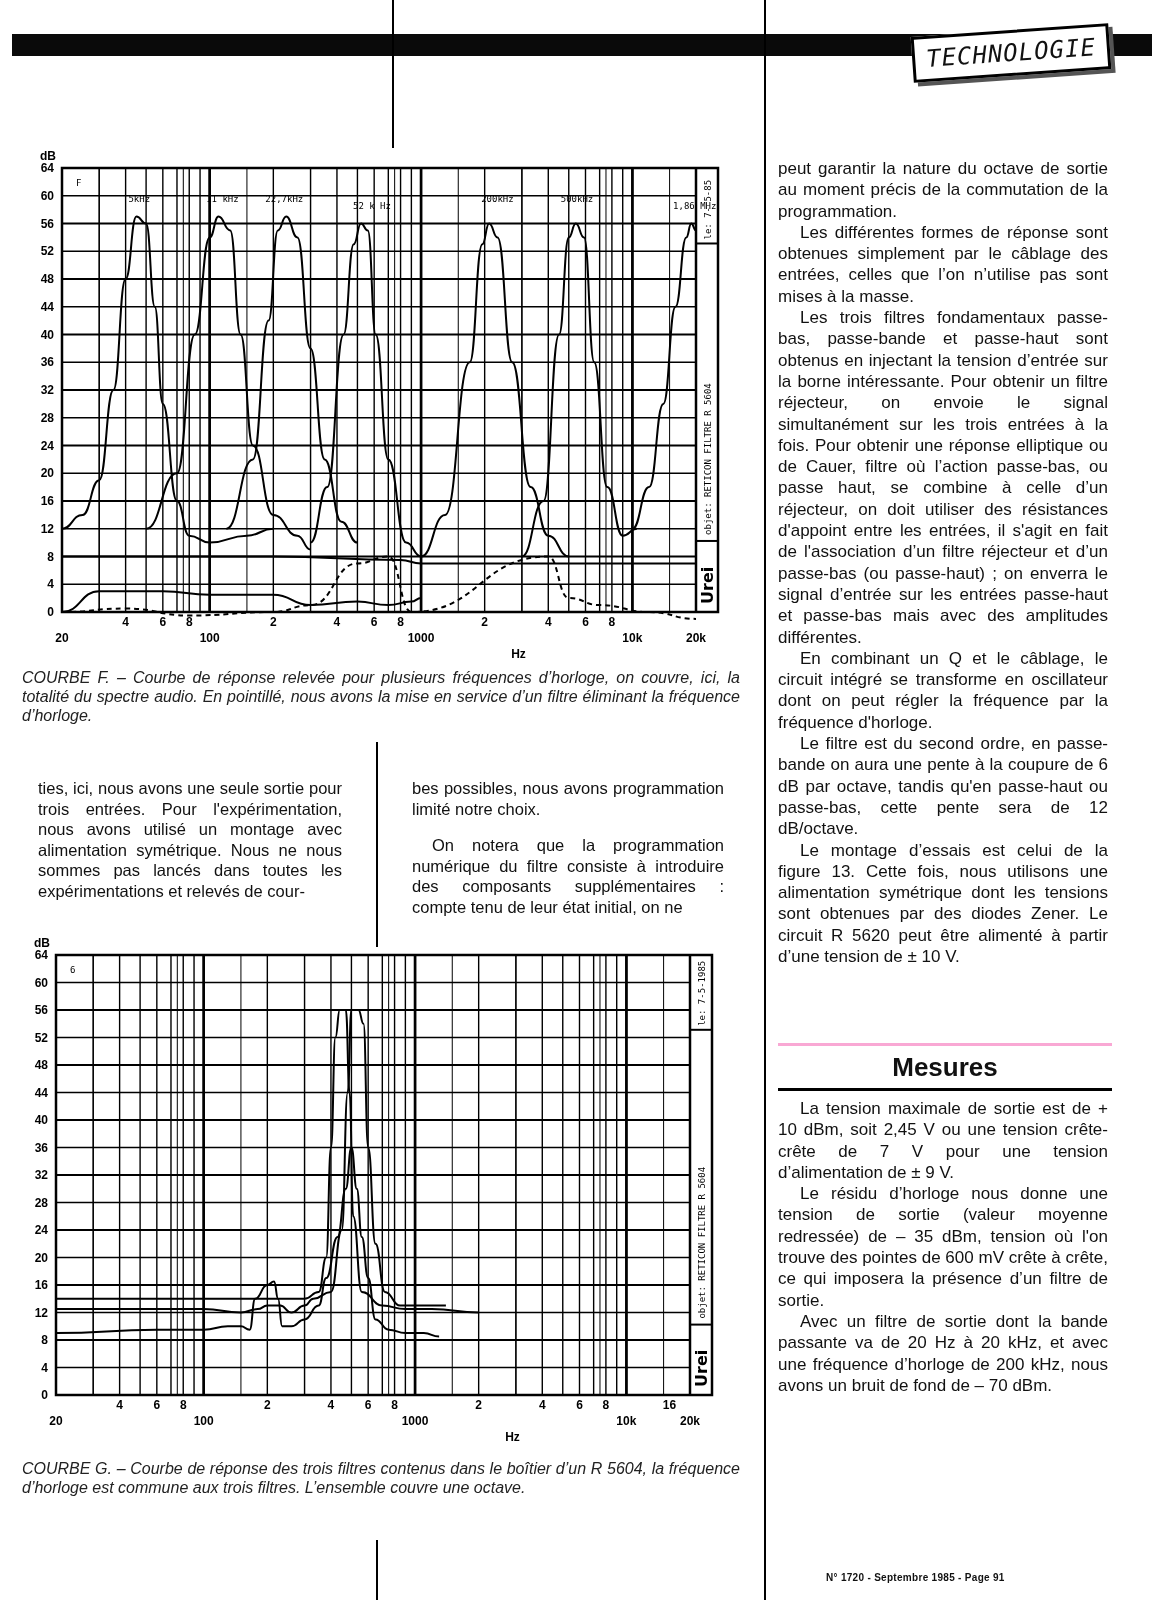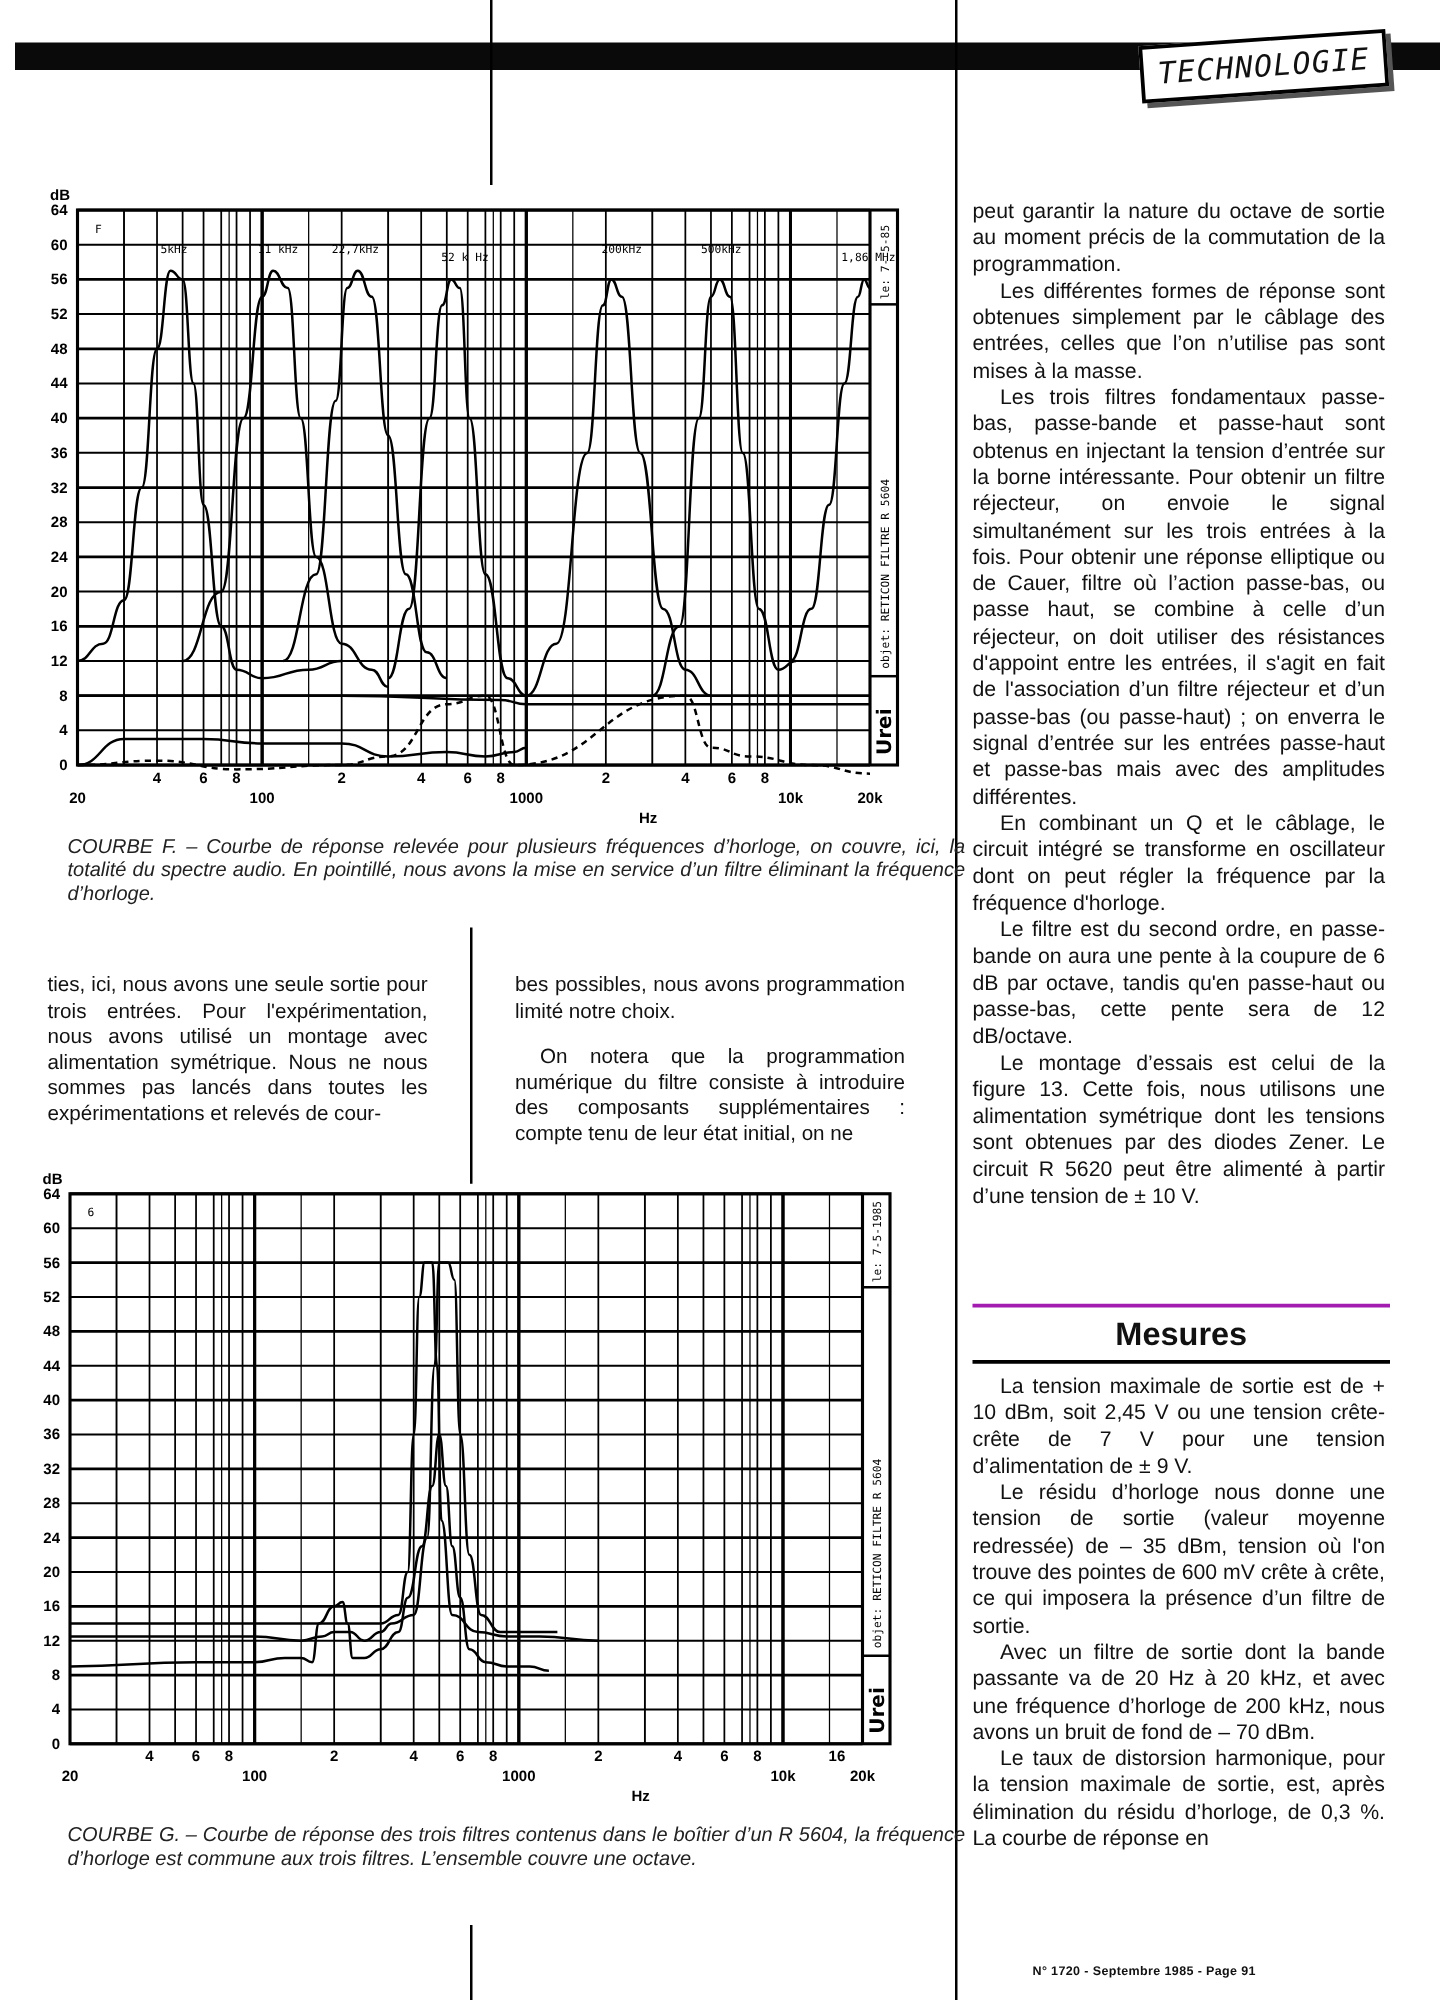--- a/index.html
+++ b/index.html
@@ -2,28 +2,28 @@
 <html><head>
 <meta charset="utf-8">
 <style>
   html, body { margin: 0; padding: 0; background: #fff; }
   body { width: 1152px; height: 1600px; position: relative; overflow: hidden; font-family: "Liberation Sans", sans-serif; color: #111; }
   .topbar { position: absolute; left: 12px; top: 34px; width: 1140px; height: 22px; background: #0a0a0a; }
   .tech-badge { position: absolute; left: 912px; top: 30px; width: 192px; height: 40px; background: #fff; border: 3px solid #000; transform: rotate(-4deg); box-shadow: 4px 4px 0 #555; display: flex; align-items: center; justify-content: center; }
   .tech-badge span { font-family: "DejaVu Sans Mono", monospace; font-size: 24px; letter-spacing: 1px; font-style: italic; }
   .vrule { position: absolute; width: 2px; background: #000; }
   .chart-svg { position: absolute; left: 0; top: 0; }
-  .caption { position: absolute; font-style: italic; font-size: 16px; line-height: 19px; color: #222; text-align: justify; margin-left: 32px; }
+  .caption { position: absolute; font-style: italic; font-size: 16px; line-height: 19px; color: #222; text-align: justify; }
   .col-text { position: absolute; font-size: 16.5px; line-height: 20.6px; text-align: justify; color: #111; }
   .col-text p { margin: 16px; }
   .col-text p.ind { text-indent: 20px; }
   .rcol { position: absolute; left: 778px; width: 330px; font-size: 17px; line-height: 21.3px; text-align: justify; color: #111; }
   .rcol p { margin: 0; }
   .rcol p.ind { text-indent: 22px; }
-  .section-head { position: absolute; left: 778px; width: 334px; top: 1043px; height: 42px; border-top: 3px solid #a21caf; border-bottom: 3px solid #000; text-align: center; font-weight: bold; font-size: 26px; line-height: 42px; }
+  .section-head { position: absolute; left: 778px; width: 334px; top: 1043px; height: 42px; border-top: 3px solid #f9a8d4; border-bottom: 3px solid #000; text-align: center; font-weight: bold; font-size: 26px; line-height: 42px; }
   .footer { position: absolute; left: 826px; top: 1572px; font-size: 10px; font-weight: bold; letter-spacing: 0.3px; }
   .tick { font-family: "Liberation Sans", sans-serif; font-weight: bold; font-size: 12px; fill: #000; }
   .mono { font-family: "DejaVu Sans Mono", monospace; font-size: 9px; fill: #000; }
 </style>
 </head>
 <body>
 
 <div class="topbar"></div>
 <div class="tech-badge">
     <span>TECHNOLOGIE</span>
@@ -282,16 +282,15 @@
   <p class="ind">Le filtre est du second ordre, en passe-bande on aura une pente à la coupure de 6 dB par octave, tandis qu'en passe-haut ou passe-bas, cette pente sera de 12 dB/octave.</p>
   <p class="ind">Le montage d’essais est celui de la figure 13. Cette fois, nous utilisons une alimentation symétrique dont les tensions sont obtenues par des diodes Zener. Le circuit R 5620 peut être alimenté à partir d’une tension de ± 10 V.</p>
 </div>
 
 <div class="section-head">Mesures</div>
 
 <div class="rcol" style="top:1098px;">
   <p class="ind">La tension maximale de sortie est de + 10 dBm, soit 2,45 V ou une tension crête-crête de 7 V pour une tension d’alimentation de ± 9 V.</p>
   <p class="ind">Le résidu d’horloge nous donne une tension de sortie (valeur moyenne redressée) de – 35 dBm, tension où l'on trouve des pointes de 600 mV crête à crête, ce qui imposera la présence d’un filtre de sortie.</p>
   <p class="ind">Avec un filtre de sortie dont la bande passante va de 20 Hz à 20 kHz, et avec une fréquence d’horloge de 200 kHz, nous avons un bruit de fond de – 70 dBm.</p>
-  <p class="ind">Le taux de distorsion harmonique, pour la tension maximale de sortie, est, après élimination du résidu d’horloge, de 0,3 %. La courbe de réponse en</p>
 </div>
 
 <div class="footer">N° 1720 - Septembre 1985 - Page 91</div>
 
 </body></html>

